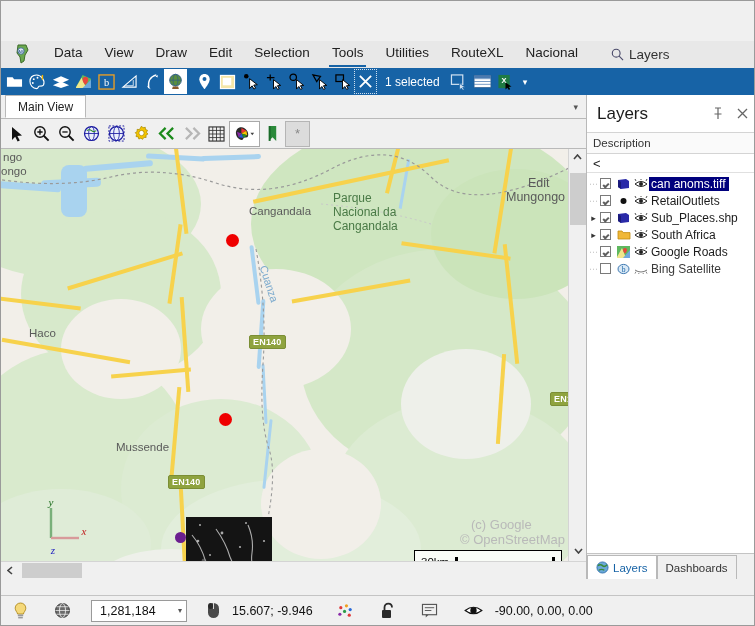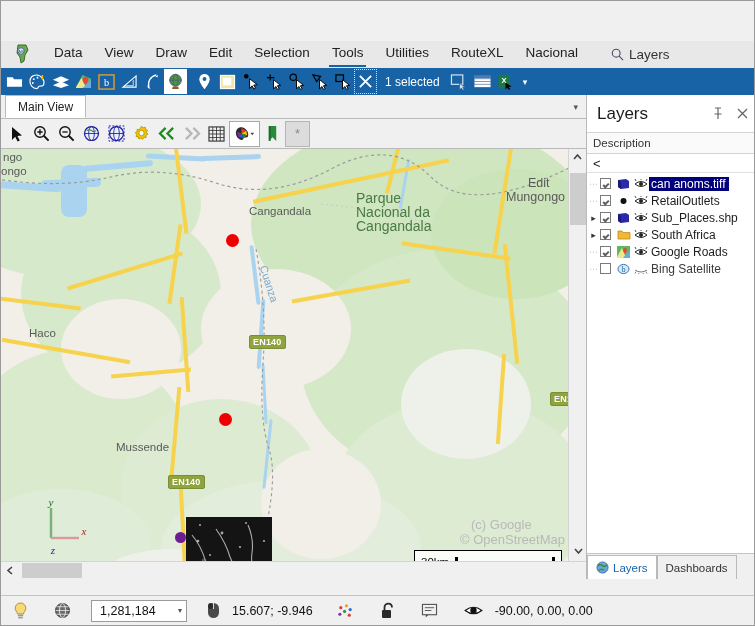--- a/index.html
+++ b/index.html
@@ -95,21 +95,21 @@
   
   .road { position:absolute; background:#f7d24c; }
   .greenblob { position:absolute; background:#d3e8c6; border-radius:50%; }
   .riverline { position:absolute; background:#a9d3ef; }
   .shieldlbl {
     position:absolute; background:#8fa33f; color:#fff; font-size:9px;
     padding:1px 3px; border-radius:2px; font-weight:bold; letter-spacing:.2px;
     border:1px solid #7b8e35;
   }
   .placelbl { position:absolute; color:#5a5a5a; font-size:11.5px; white-space:nowrap; }
-  .parklbl { position:absolute; color:#4a7a46; font-size:14px; line-height:14px; white-space:nowrap;margin-left:23px; }
+  .parklbl { position:absolute; color:#4a7a46; font-size:12px; line-height:14px; white-space:nowrap; }
   .riverlbl { position:absolute; color:#7aa9cd; font-size:11px; }
   .pt-red { position:absolute; width:13px; height:13px; border-radius:50%; background:#ef0000; }
   .pt-purple { position:absolute; width:11px; height:11px; border-radius:50%; background:#6b1f8f; }
   .raster {
     position:absolute; left:185px; top:368px; width:86px; height:177px;
     background:#141414; overflow:hidden;
   }
   .attrib { position:absolute; color:#b9b9b9; font-size:13px; white-space:nowrap;text-align:right; }
   .scalebar {
     position:absolute; left:413px; top:549px; width:148px; height:24px;

